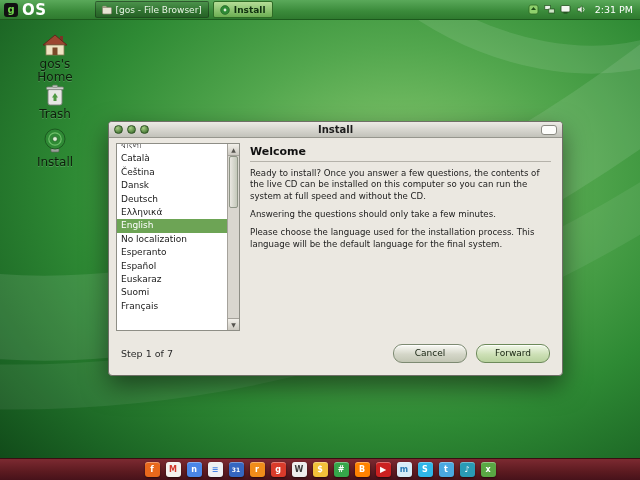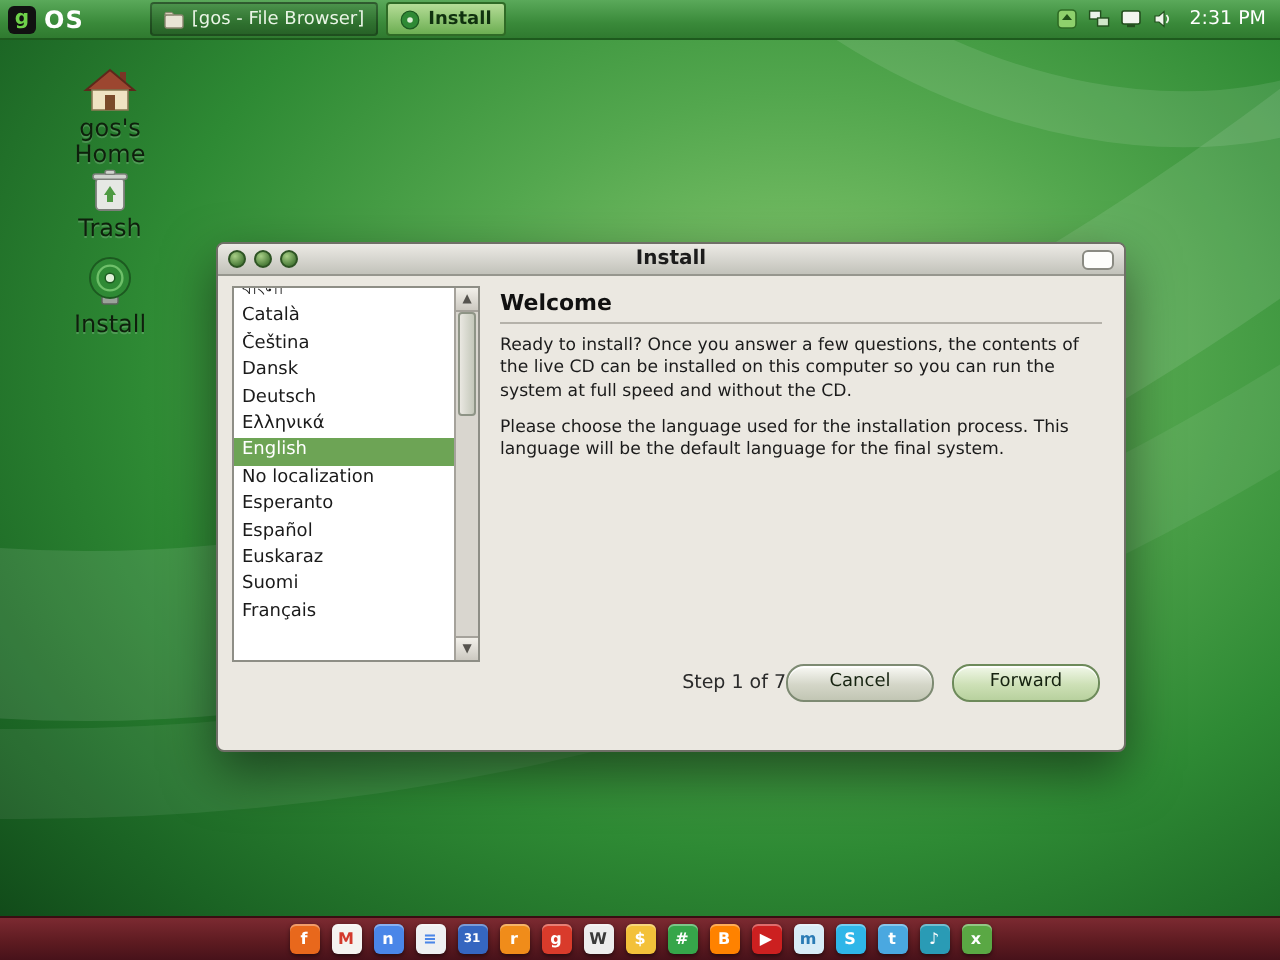--- a/index.html
+++ b/index.html
@@ -22,21 +22,21 @@
     background:linear-gradient(#5aa95a,#3a8a3a 60%,#2f7a2f);
     border-bottom:1px solid #1d5a1d;
     display:flex;align-items:center;gap:4px;padding:0 4px;box-sizing:border-box;
     color:#fff;font-size:9px;
   }
   .logo-box{
     width:14px;height:14px;border-radius:3px;background:#111;
     display:flex;align-items:center;justify-content:center;
     color:#6fd24a;font-weight:bold;font-size:10px;line-height:1;
   }
-  .logo-text{font-weight:bold;font-size:12px;letter-spacing:.5px;margin-right:29px;}
+  .logo-text{font-weight:bold;font-size:15px;letter-spacing:.5px;margin-right:44px;}
   .task{
     height:15px;display:flex;align-items:center;gap:4px;padding:0 6px;
     border-radius:2px;border:1px solid rgba(0,0,0,.3);
     background:linear-gradient(rgba(0,0,0,.10),rgba(0,0,0,.22));
     color:#eaf5e6;max-width:150px;white-space:nowrap;overflow:hidden;cursor:default;
   }
   .task.active{
     background:linear-gradient(#b5dd97,#6cae52);
     border-color:#2f6b26;color:#10310f;font-weight:bold;
   }
@@ -119,22 +119,22 @@
   
   .right-pane{flex:1;padding:2px 4px 0 2px;min-width:0;}
   .welcome-h{font-size:11px;font-weight:bold;color:#111;margin:0 0 3px;}
   .divider{height:1px;background:#b5b2aa;margin:0 0 6px;}
   .right-pane p{
     margin:0 0 7px;font-size:8.6px;line-height:1.32;color:#1b1b1b;max-width:308px;
   }
 
   
   .statusbar{
-    position:absolute;left:0;right:0;bottom:12px;height:38px;
-    display:flex;align-items:center;justify-content:flex-end;
+    position:absolute;left:0;right:0;bottom:0;height:38px;
+    display:flex;align-items:center;justify-content:space-between;
     padding:0 12px 6px 12px;box-sizing:border-box;
   }
   .step{font-size:9.5px;color:#2b2b2b;}
   .btn-row{display:flex;gap:9px;}
   .btn{
     min-width:52px;height:17px;border-radius:9px;
     border:1px solid #7d8a72;
     background:linear-gradient(#fafaf6,#d4d6c8 55%,#c2c6b4);
     font-size:9px;color:#15220f;display:flex;align-items:center;justify-content:center;
     box-shadow:inset 0 1px 0 rgba(255,255,255,.8);padding:0 10px;cursor:default;
@@ -272,20 +272,21 @@
         <div class="scroll-btn">▲</div>
         <div class="scroll-thumb"></div>
         <div class="scroll-btn down">▼</div>
       </div>
     </div>
 
     <div class="right-pane">
       <div class="welcome-h">Welcome</div>
       <div class="divider"></div>
       <p>Ready to install? Once you answer a few questions, the contents of the live CD can be installed on this computer so you can run the system at full speed and without the CD.</p>
+      <p>Answering the questions should only take a few minutes.</p>
       <p>Please choose the language used for the installation process. This language will be the default language for the final system.</p>
     </div>
   </div>
 
   <div class="statusbar">
     <span class="step">Step 1 of 7</span>
     <div class="btn-row">
       <div class="btn">Cancel</div>
       <div class="btn forward">Forward</div>
     </div>

